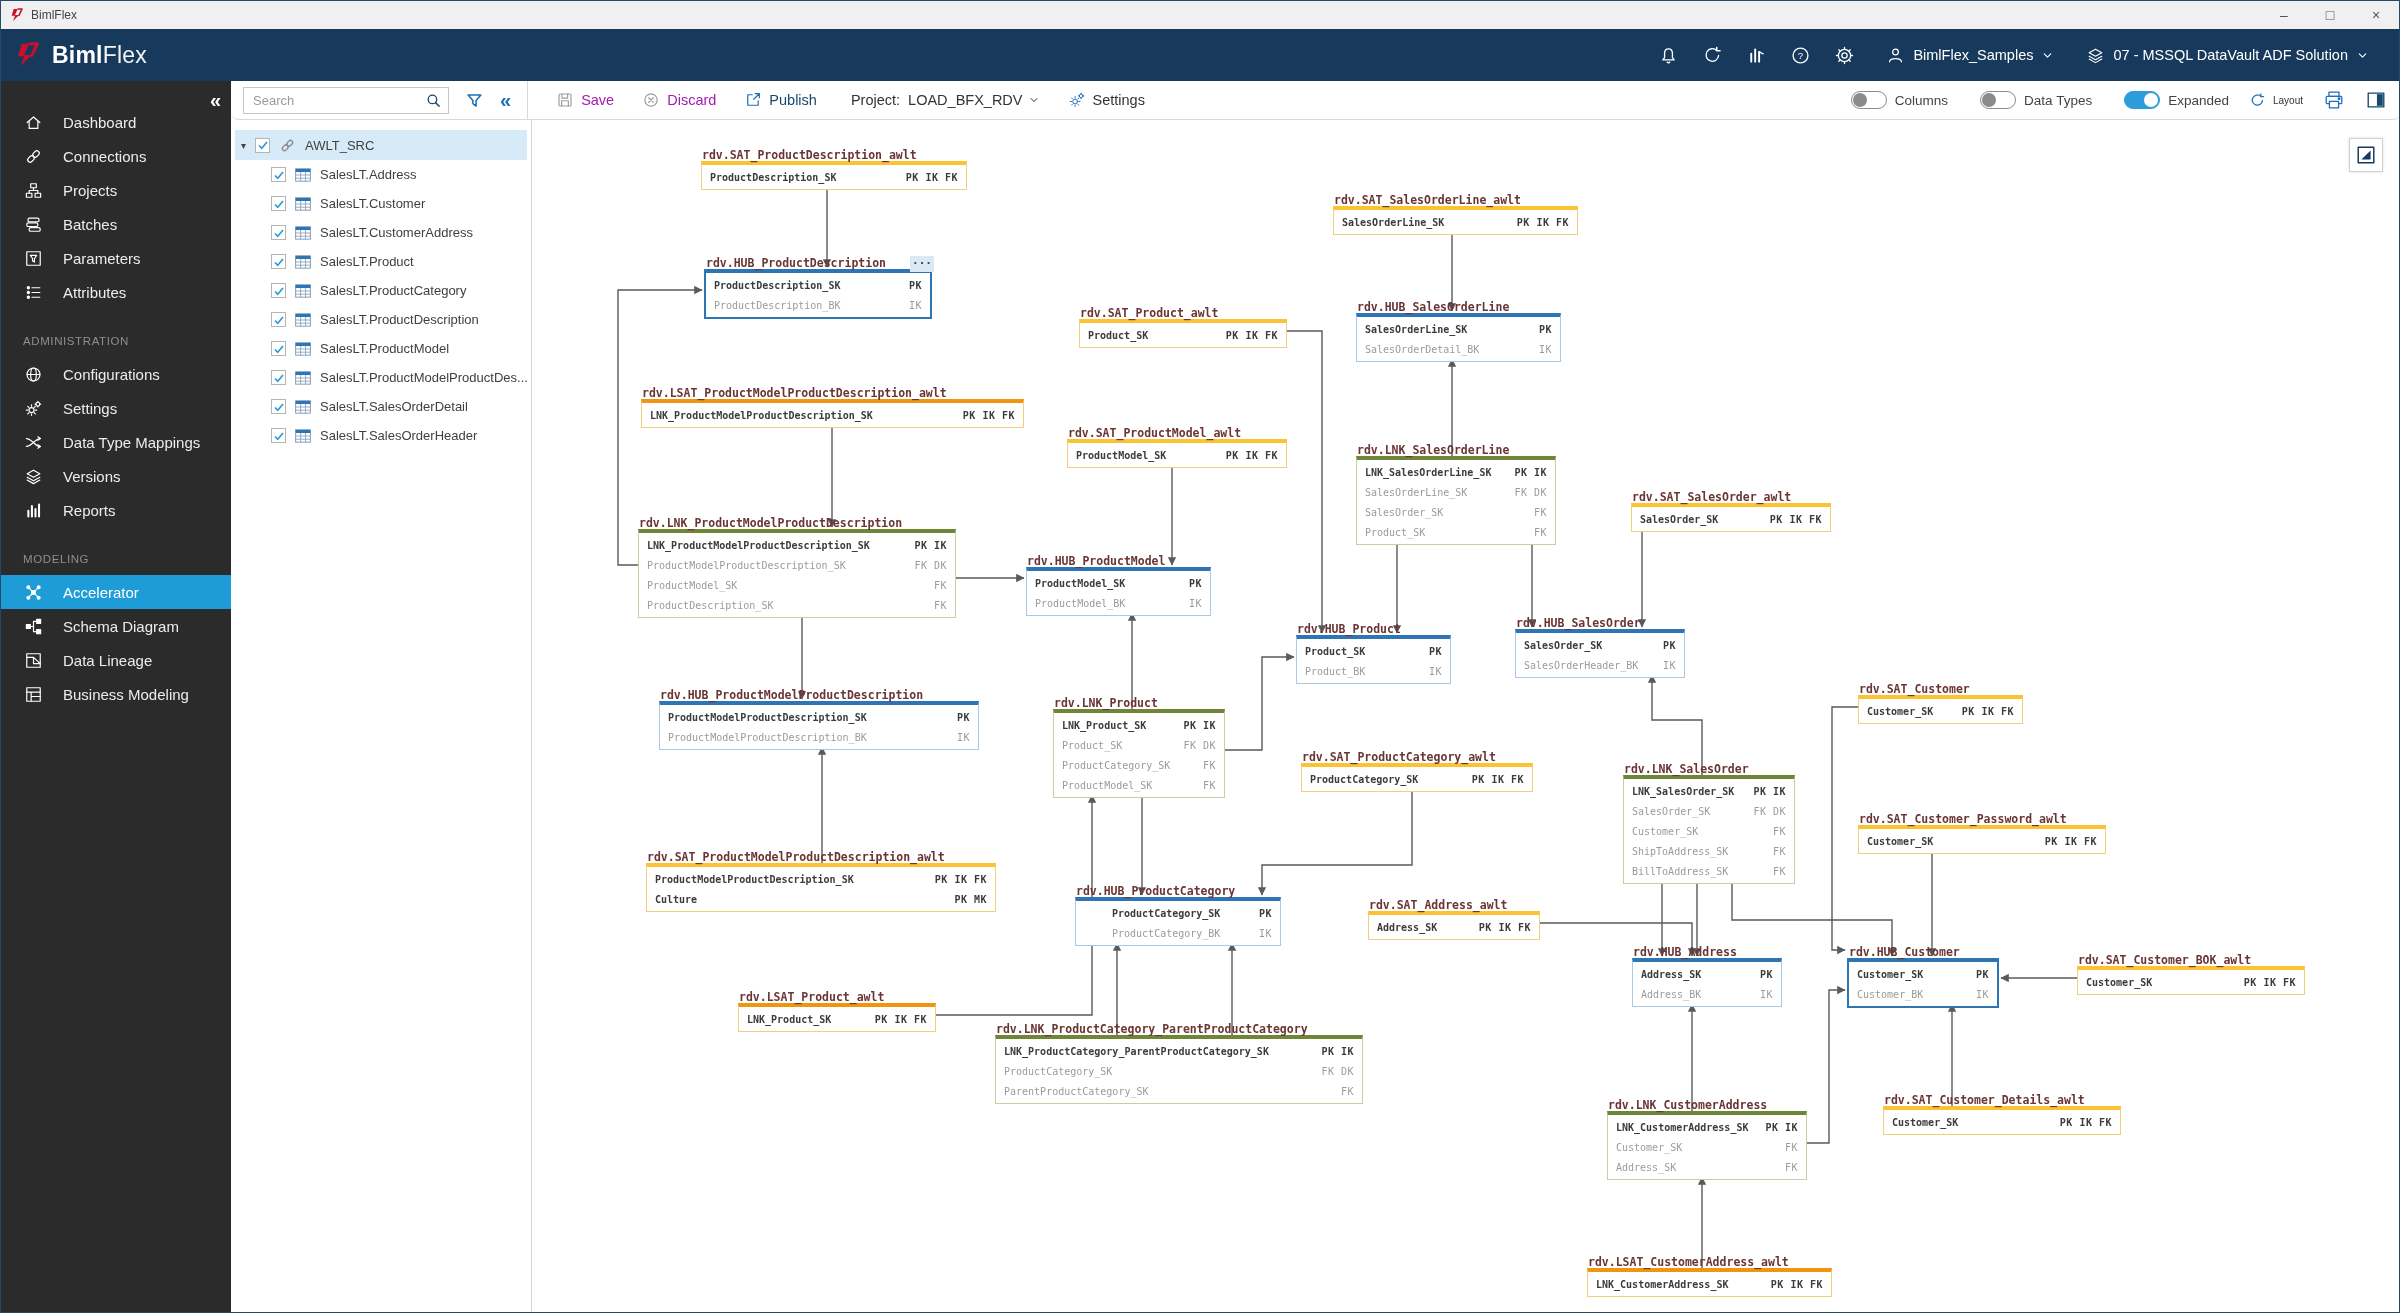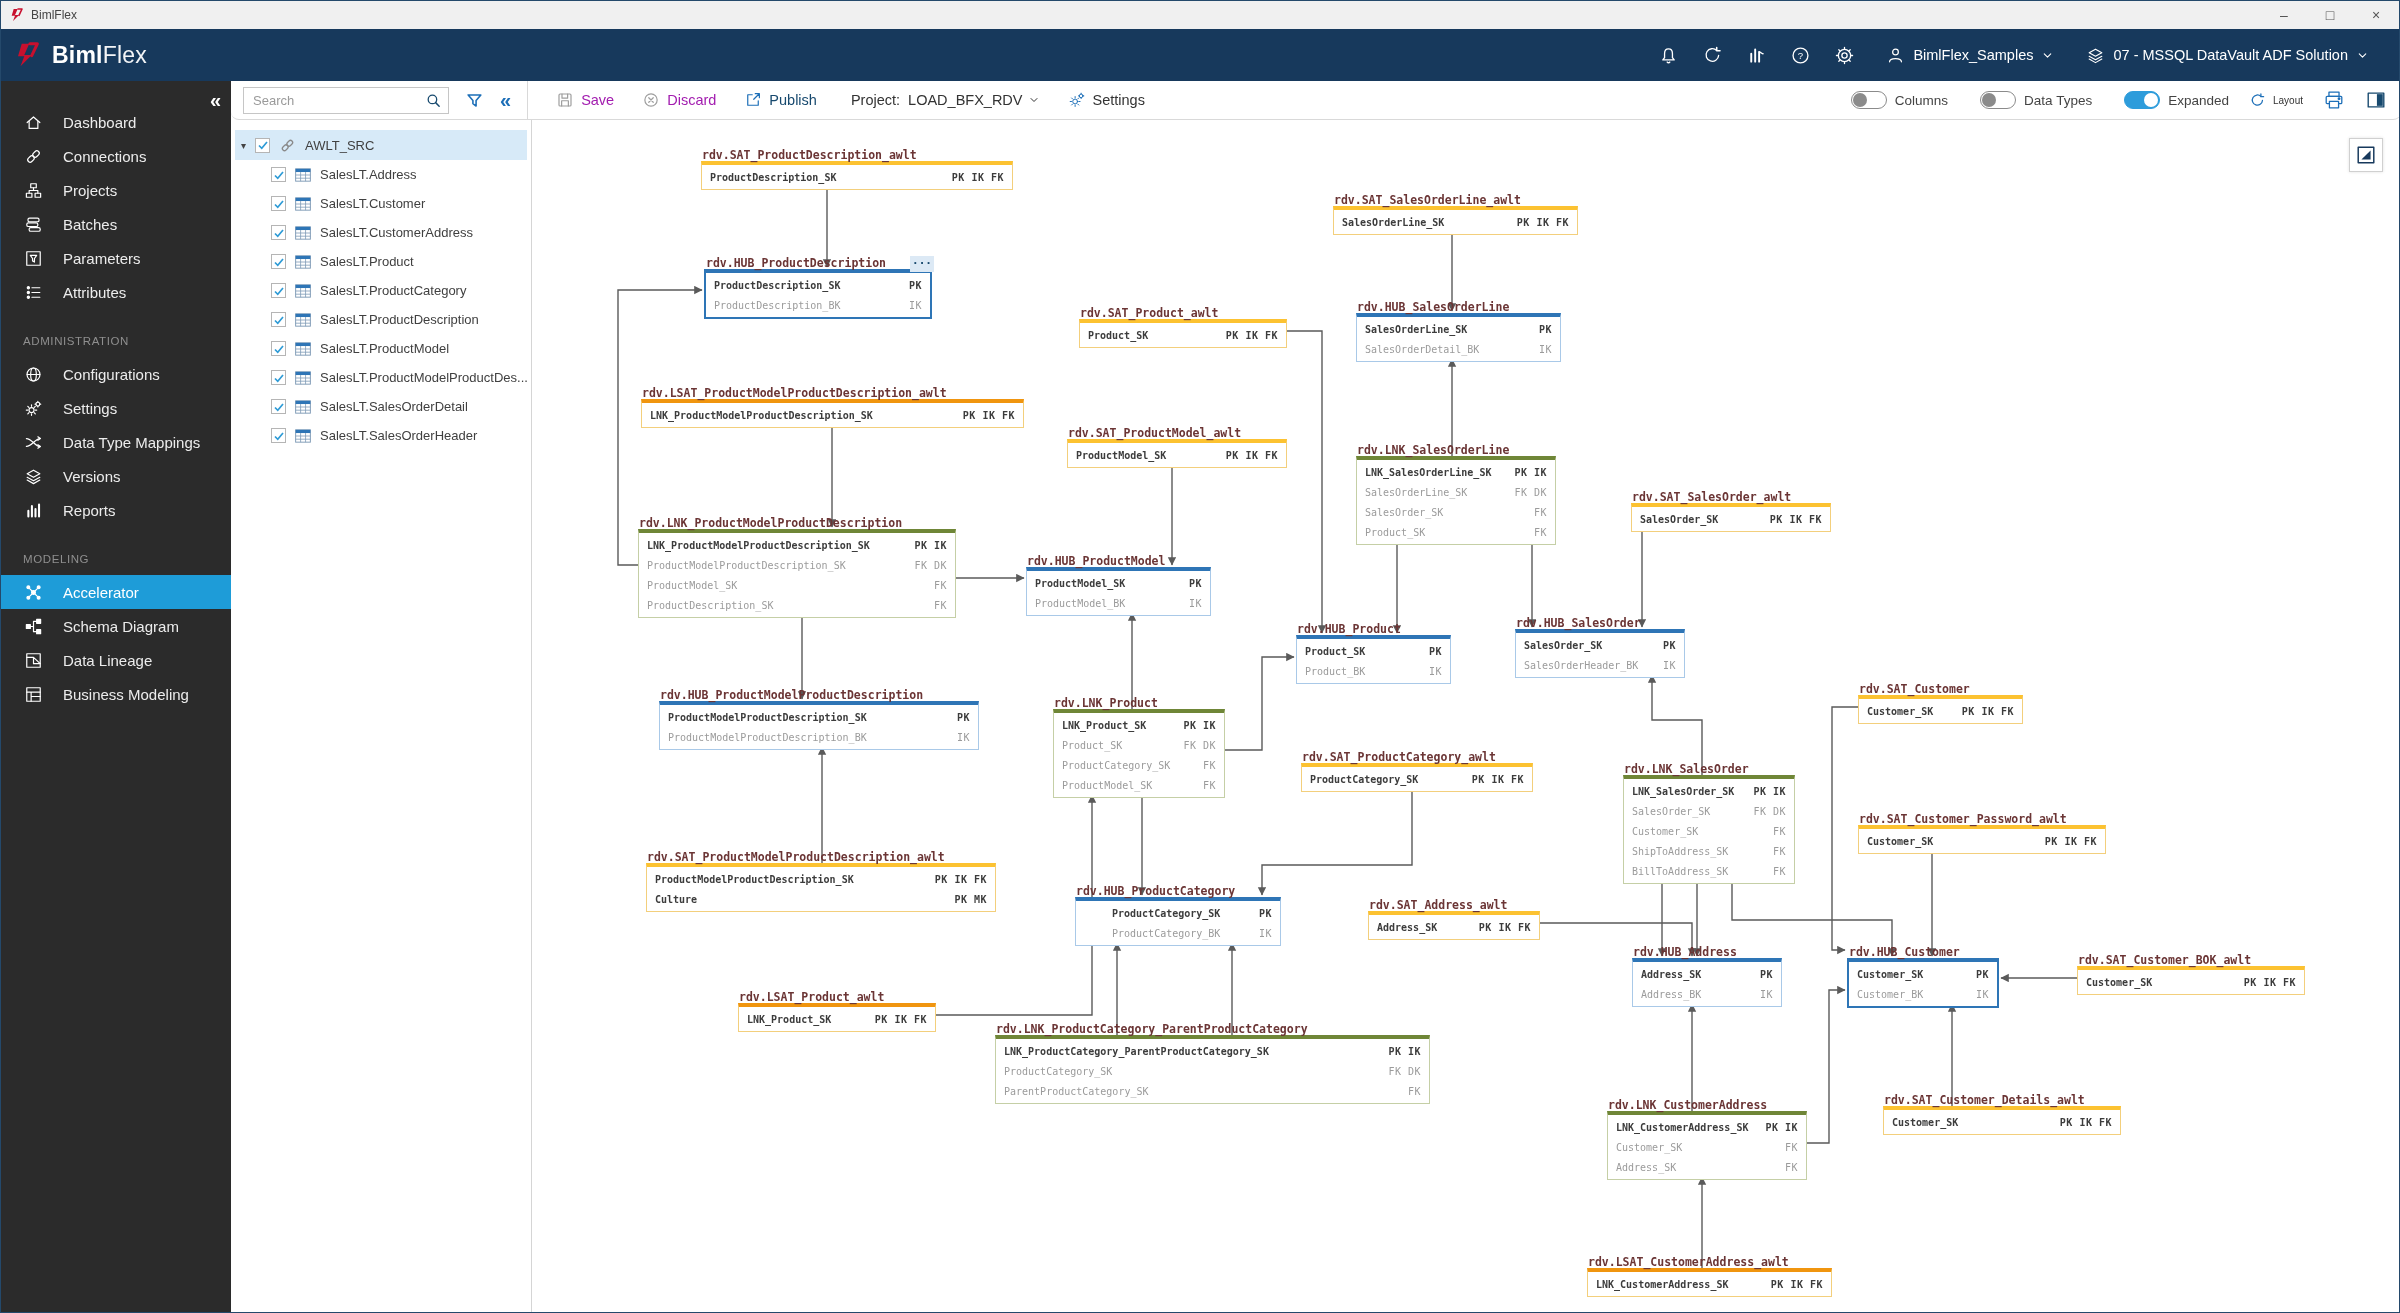--- a/index.html
+++ b/index.html
@@ -647,21 +647,21 @@
         <path d="M1326 587 L1300 587 L1300 830 L1313 830" fill="none" stroke="#5a5a5a" stroke-width="1.4" marker-end="url(#arr)"></path>
         <path d="M1545 858 L1469 858" fill="none" stroke="#5a5a5a" stroke-width="1.4" marker-end="url(#arr)"></path>
         <path d="M1420 986 L1420 884" fill="none" stroke="#5a5a5a" stroke-width="1.4" marker-end="url(#arr)"></path>
         <path d="M1160 991 L1160 884" fill="none" stroke="#5a5a5a" stroke-width="1.4" marker-end="url(#arr)"></path>
         <path d="M1275 1023 L1297 1023 L1297 870 L1313 870" fill="none" stroke="#5a5a5a" stroke-width="1.4" marker-end="url(#arr)"></path>
         <path d="M1170 1148 L1170 1057" fill="none" stroke="#5a5a5a" stroke-width="1.4" marker-end="url(#arr)"></path>
         <path d="M1170 655 L1170 600 L1120 600 L1120 555" fill="none" stroke="#5a5a5a" stroke-width="1.4" marker-end="url(#arr)"></path>
         <path d="M693 630 L730 630 L730 537 L762 537" fill="none" stroke="#5a5a5a" stroke-width="1.4" marker-end="url(#arr)"></path>
       </svg>
     <div id="nodes">
-        <div class="node sat" style="left: 169px; top: 41px; width: 312px;">
+        <div class="node sat" style="left: 169px; top: 41px; width: 266px;">
           <div class="ntitle">rdv.SAT_ProductDescription_awlt</div>
           <div class="rows">
             <div class="nrow">
               <span class="nm">ProductDescription_SK</span>
               <span class="keys">PK IK FK</span>
             </div>
           </div>
         </div>
         <div class="node hub selected" style="left: 172px; top: 149px; width: 228px;">
           <div class="ntitle">rdv.HUB_ProductDescription</div>
@@ -974,21 +974,21 @@
         </div>
         <div class="node lsat" style="left: 206px; top: 883px; width: 198px;">
           <div class="ntitle">rdv.LSAT_Product_awlt</div>
           <div class="rows">
             <div class="nrow">
               <span class="nm">LNK_Product_SK</span>
               <span class="keys">PK IK FK</span>
             </div>
           </div>
         </div>
-        <div class="node lnk" style="left: 463px; top: 915px; width: 435px;">
+        <div class="node lnk" style="left: 463px; top: 915px; width: 368px;">
           <div class="ntitle">rdv.LNK_ProductCategory_ParentProductCategory</div>
           <div class="rows">
             <div class="nrow">
               <span class="nm">LNK_ProductCategory_ParentProductCategory_SK</span>
               <span class="keys">PK IK</span>
             </div>
             <div class="nrow dim">
               <span class="nm">ProductCategory_SK</span>
               <span class="keys">FK DK</span>
             </div>

